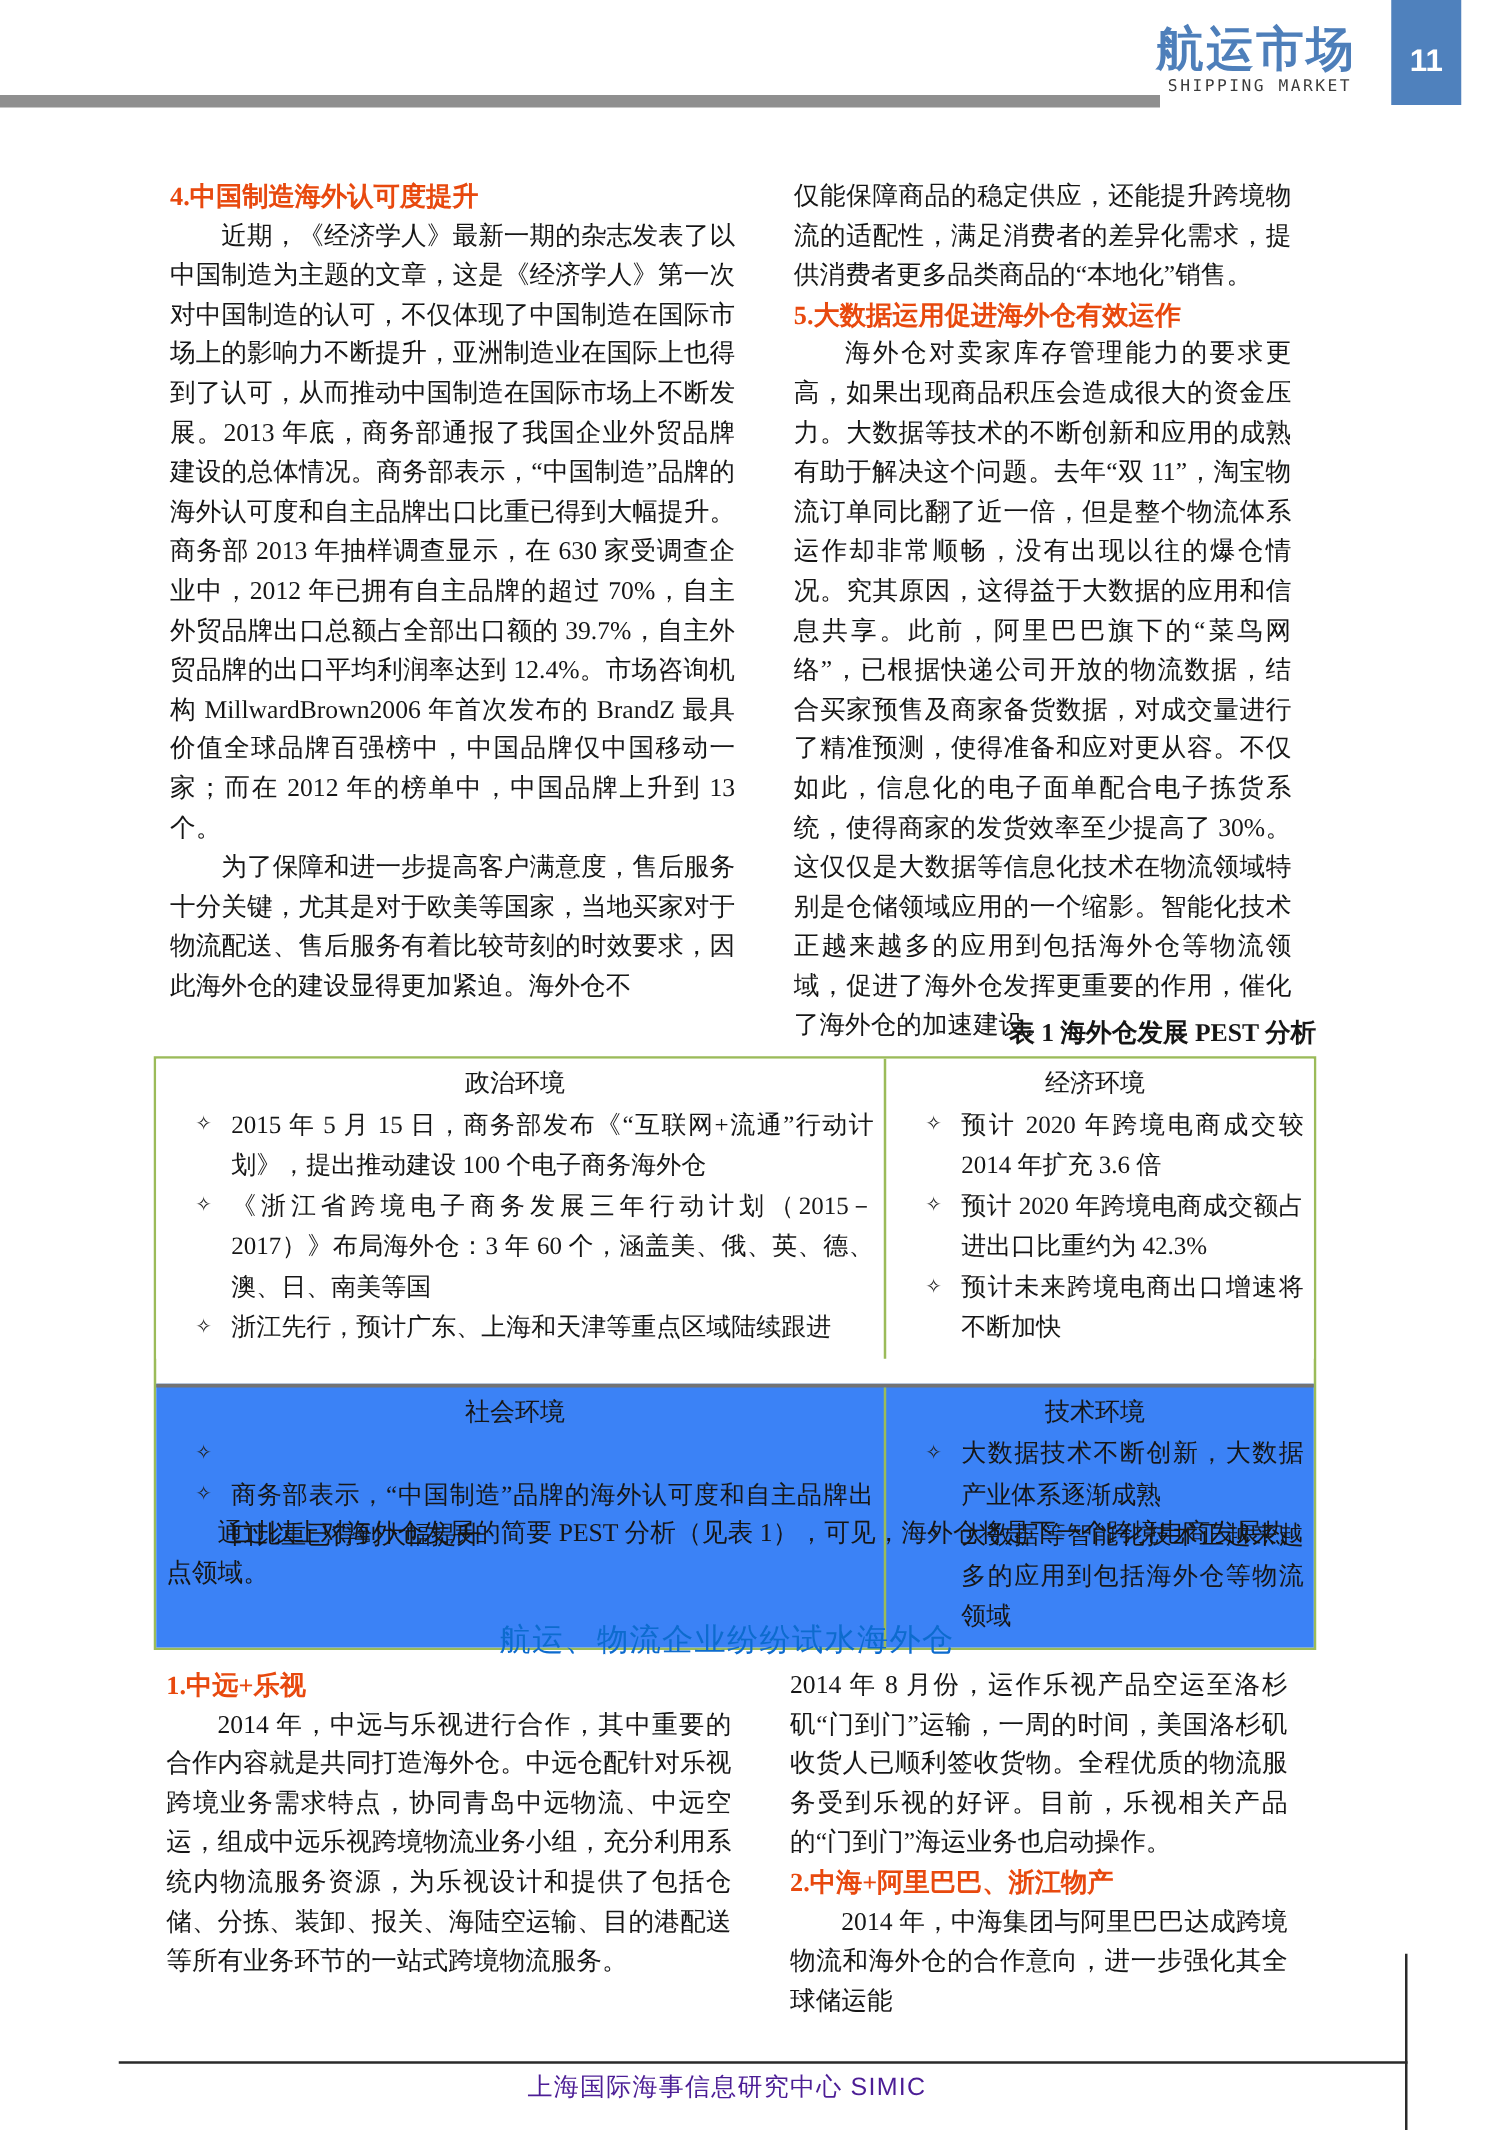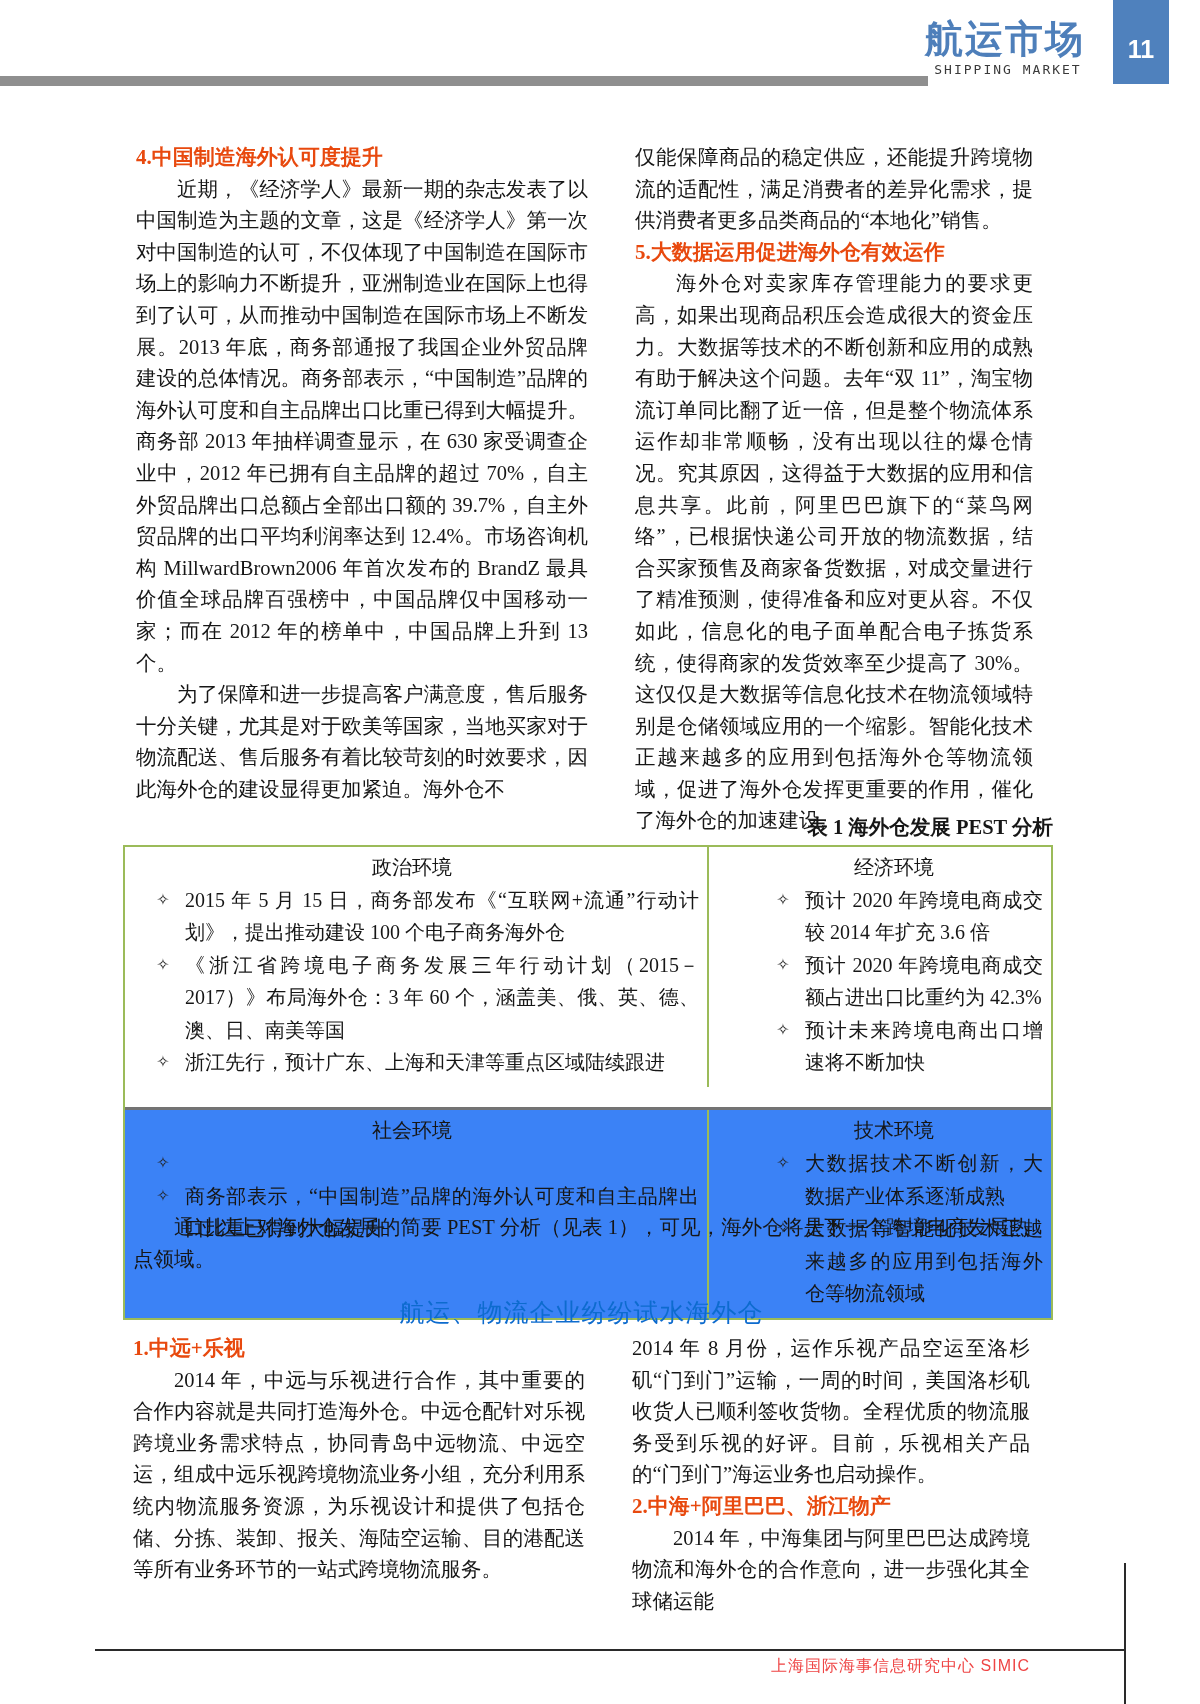--- a/index.html
+++ b/index.html
@@ -39,21 +39,21 @@
 
   
   .tbl-caption {
     position:absolute; left:123px; top:812px; width:930px; text-align:right;
     font-weight:bold; font-size:20.5px; line-height:30px;
   }
   .pest-table {
     position:absolute; left:123px; top:845px; width:930px; box-sizing:border-box;
     border:2px solid #9bbb59; font-size:20px;
   }
-  .pest-row { display:flex;gap:36px; }
+  .pest-row { display:flex; }
   .pest-row.top { background:#ffffff; min-height:191px; }
   .pest-row.bot { background:#3b82f6; border-top:3px solid #737373; min-height:152px;margin-top:20px; }
   .cell { box-sizing:border-box; padding:3px 8px 9px 0; }
   .cell-l { width:584px; border-right:2px solid #9bbb59; }
   .cell-r { flex:1; }
   .cell-hd { text-align:center; line-height:34px; }
   .pest-item { display:flex; line-height:32.4px; padding-left:16px; }
   .pest-item .mk { flex:0 0 44px; text-align:center; font-size:16px; color:#222; }
   .pest-item .txt { flex:1; text-align:justify; }
 
@@ -62,22 +62,22 @@
   .sec2-title {
     position:absolute; left:133px; top:1296px; width:897px; text-align:center;
     font-family:"Liberation Sans","DejaVu Sans",sans-serif;
     color:#0d6bce; font-weight:normal; font-size:25px; line-height:32px; letter-spacing:1px;
   }
 
   
   .foot-rule { position:absolute; left:95px; top:1649px; width:1031px; height:2px; background:#2a2a2a; }
   .foot-vline { position:absolute; left:1124px; top:1563px; width:2px; height:141px; background:#2a2a2a; }
   .foot-text {
-    position:absolute; left:133px; top:1656px; width:897px; text-align:right;
-    font-family:"Liberation Sans","DejaVu Sans",sans-serif; font-size:16px; color:#ef4444; letter-spacing:1px;
+    position:absolute; left:133px; top:1656px; width:897px; text-align:center;
+    font-family:"Liberation Sans","DejaVu Sans",sans-serif; font-size:20px; color:#4c1d95; letter-spacing:1px;
   }
 </style>
 </head>
 <body>
 
 <div class="page">
 
   <div class="top-rule"></div>
   <div class="hdr-cn">航运市场</div>
   <div class="hdr-en">SHIPPING MARKET</div>

